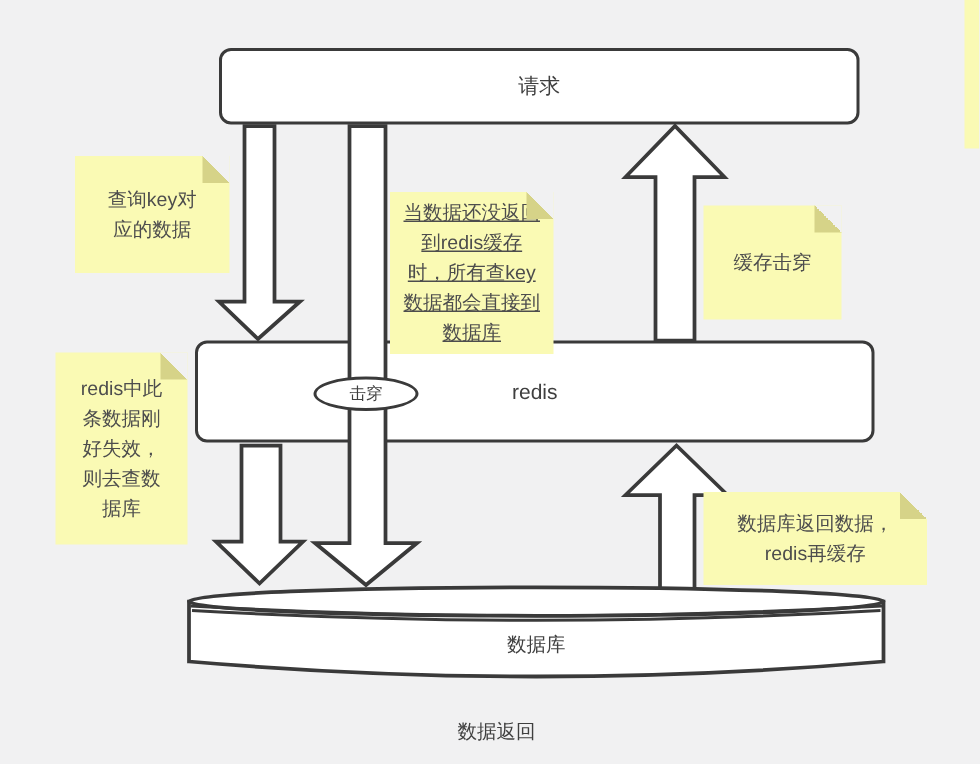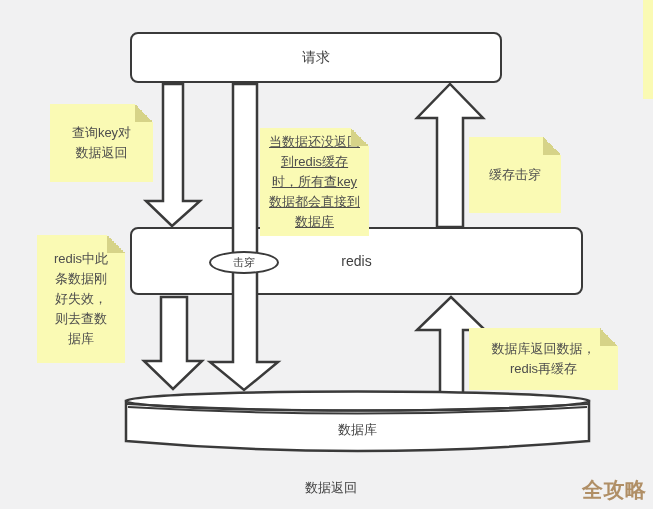--- a/index.html
+++ b/index.html
@@ -5,21 +5,21 @@
   html,body{margin:0;padding:0;background:#f1f1f2;}
   .stage{
     position:relative;width:653px;height:509px;background:#f1f1f2;overflow:hidden;
     font-family:"Liberation Sans","DejaVu Sans",sans-serif;color:#3f3f3f;
   }
   .box{
     position:absolute;background:#ffffff;border:2.5px solid #3a3a3a;border-radius:8px;
     display:flex;align-items:center;justify-content:center;box-sizing:border-box;
     font-size:14px;color:#3f3f3f;
   }
-  .box-request{left:130px;top:32px;width:372px;height:51px;}
+  .box-request{left:146px;top:32px;width:427px;height:51px;}
   .box-redis{left:130px;top:227px;width:453px;height:68px;}
   .svg-layer{position:absolute;left:0;top:0;width:653px;height:509px;}
   .badge{
     position:absolute;left:209px;top:251px;width:70px;height:23px;background:#ffffff;
     border:2px solid #3a3a3a;border-radius:50%;display:flex;align-items:center;justify-content:center;
     font-size:11px;color:#3f3f3f;box-sizing:border-box;
   }
   .db-label{
     position:absolute;left:126px;top:421px;width:463px;text-align:center;
     font-size:13px;color:#3f3f3f;
@@ -83,21 +83,21 @@
 
   <div class="badge">
     <span>击穿</span>
   </div>
 
   <div class="db-label">数据库</div>
 
   <div class="note note-a">
     <span class="fold"></span>
     <div>查询key对
-数据返回</div>
+应的数据</div>
   </div>
 
   <div class="note note-b">
     <span class="fold"></span>
     <div>当数据还没返回
 到redis缓存
 时，所有查key
 数据都会直接到
 数据库</div>
   </div>
@@ -119,15 +119,14 @@
   <div class="note note-e">
     <span class="fold"></span>
     <div>数据库返回数据，
 redis再缓存</div>
   </div>
 
   <div class="note-partial"></div>
 
   <div class="caption">数据返回</div>
 
-  <div class="watermark">全攻略</div>
 
 </div>
 
 </body></html>

